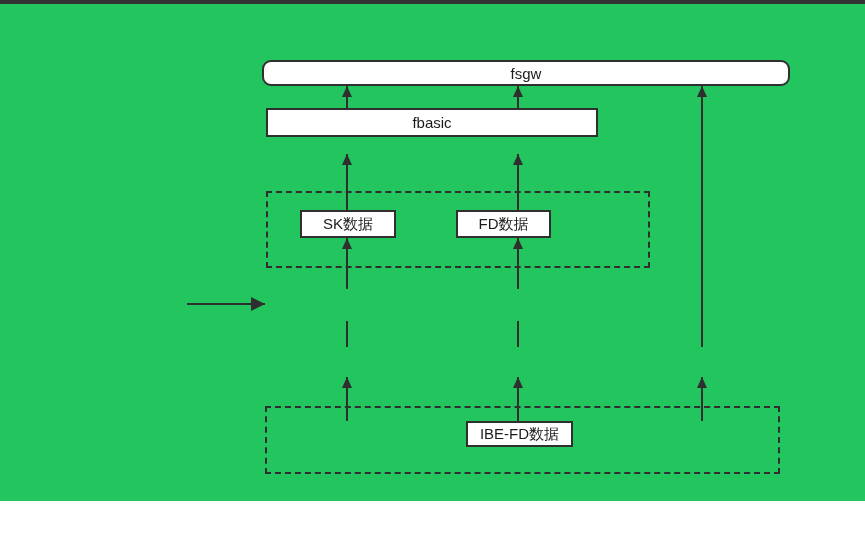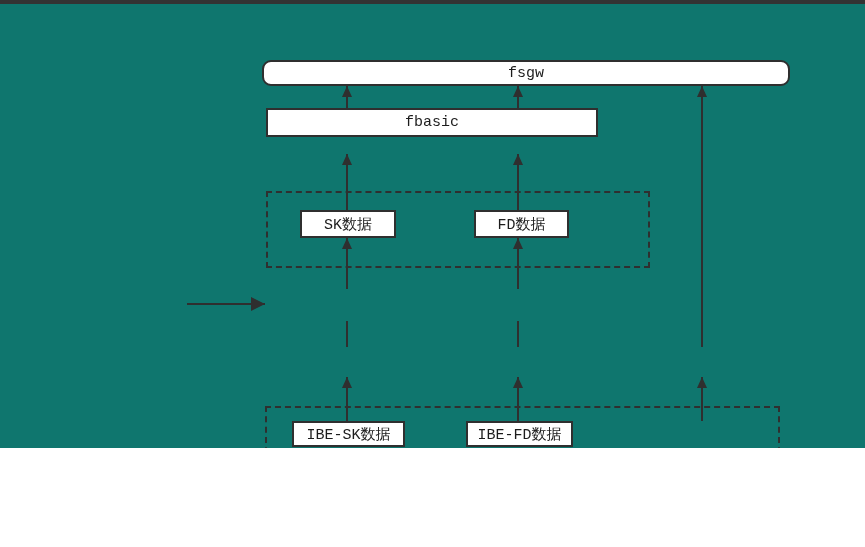--- a/index.html
+++ b/index.html
@@ -1,21 +1,21 @@
 <!DOCTYPE html>
 <html><head>
 <meta charset="utf-8">
 <style>
   html, body { margin: 0; padding: 0; background: #ffffff; }
   .canvas {
     position: relative;
     width: 865px;
-    height: 448px;
-    background: #0f766e;
-    font-family: Liberation Mono, monospace;
+    height: 501px;
+    background: #22c55e;
+    font-family: Liberation Sans, sans-serif;
     overflow: hidden;
   }
   .letterbox-top {
     position: absolute; left: 0; top: 0; width: 865px; height: 4px;
     background: #333333;
   }
   .letterbox-bottom {
     position: absolute; left: 0; top: 541px; width: 737px; height: 6px;
     background: #1a1a1a;
   }
@@ -87,30 +87,27 @@
   </div>
 
   <div class="box" style="left:266px; top:108px; width:332px; height:29px">
     <span>fbasic</span>
   </div>
 
   <div class="box" style="left:300px; top:210px; width:96px; height:28px">
     <span>SK数据</span>
   </div>
 
-  <div class="box" style="left:474px; top:210px; width:95px; height:28px">
+  <div class="box" style="left:456px; top:210px; width:95px; height:28px">
     <span>FD数据</span>
   </div>
 
 
 
 
-  <div class="box" style="left:292px; top:421px; width:113px; height:26px">
-    <span>IBE-SK数据</span>
-  </div>
 
   <div class="box" style="left:466px; top:421px; width:107px; height:26px">
     <span>IBE-FD数据</span>
   </div>
 
 
   <div class="vline arrow-up" style="left:346px; top:86px;  height:39px"></div>
   <div class="vline arrow-up" style="left:346px; top:154px; height:56px"></div>
   <div class="vline arrow-up" style="left:346px; top:238px; height:51px"></div>
   <div class="vline" style="left:346px; top:321px; height:26px"></div>

